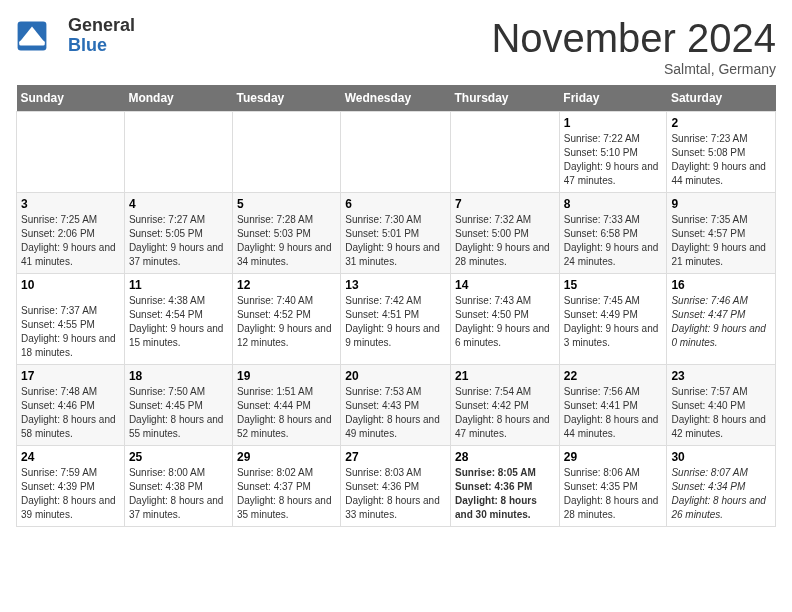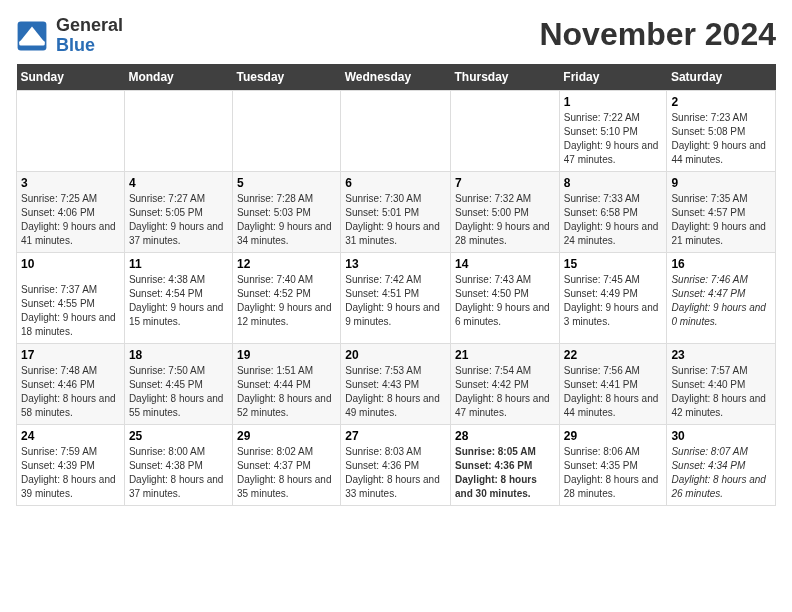--- a/index.html
+++ b/index.html
@@ -12,52 +12,52 @@
     }
     .header-area {
       display: flex;
       justify-content: space-between;
       align-items: flex-start;
       margin-bottom: 8px;
     }
     .logo {
       display: flex;
       align-items: center;
-      gap: 8px;
+      gap: 20px;
     }
     .logo-text {
       font-size: 18px;
       font-weight: bold;
       line-height: 1.1;
     }
     .logo-text .general { color: #333; }
     .logo-text .blue { color: #2a6db5; }
     .logo-icon {
       width: 32px;
       height: 32px;
     }
     .title-area {
       text-align: right;
     }
     .month-title {
-      font-size: 32px;
-      font-weight: bold;
+      font-size: 40px;
+      font-weight: normal;
       color: #333;
     }
     .location {
       font-size: 14px;
       color: #555;
     }
     table {
       width: 100%;
       border-collapse: collapse;
       font-size: 11px;
     }
     thead tr th {
-      background-color: #404040;
+      background-color: #737373;
       color: #fff;
       padding: 6px 4px;
       text-align: left;
       font-size: 12px;
       font-weight: bold;
     }
     tbody tr td {
       border: 1px solid #ddd;
       vertical-align: top;
       padding: 4px;
@@ -92,20 +92,21 @@
       <polygon points="20,8 36,28 4,28" fill="white"></polygon>
       <rect x="4" y="26" width="32" height="6" rx="2" fill="white"></rect>
     </svg>
     <div class="logo-text">
       <span class="general">General</span><br>
       <span class="blue">Blue</span>
     </div>
   </div>
   <div class="title-area">
     <div class="month-title">November 2024</div>
+    <div class="location">Salmtal, Germany</div>
   </div>
 </div>
 
 <table>
   <thead>
     <tr>
     <th>Sunday</th>
         <th>Monday</th>
         <th>Tuesday</th>
         <th>Wednesday</th>
@@ -131,21 +132,21 @@
           <div class="day-number">2</div>
           <div class="day-info" style="white-space: pre-line;">Sunrise: 7:23 AM
 Sunset: 5:08 PM
 Daylight: 9 hours and 44 minutes.</div>
         </td>
       </tr>
       <tr>
         <td>
           <div class="day-number">3</div>
           <div class="day-info" style="white-space: pre-line;">Sunrise: 7:25 AM
-Sunset: 4:06 PM
+Sunset: 2:06 PM
 Daylight: 9 hours and 41 minutes.</div>
         </td>
         <td>
           <div class="day-number">4</div>
           <div class="day-info" style="white-space: pre-line;">Sunrise: 7:27 AM
 Sunset: 5:05 PM
 Daylight: 9 hours and 37 minutes.</div>
         </td>
         <td>
           <div class="day-number">5</div>

